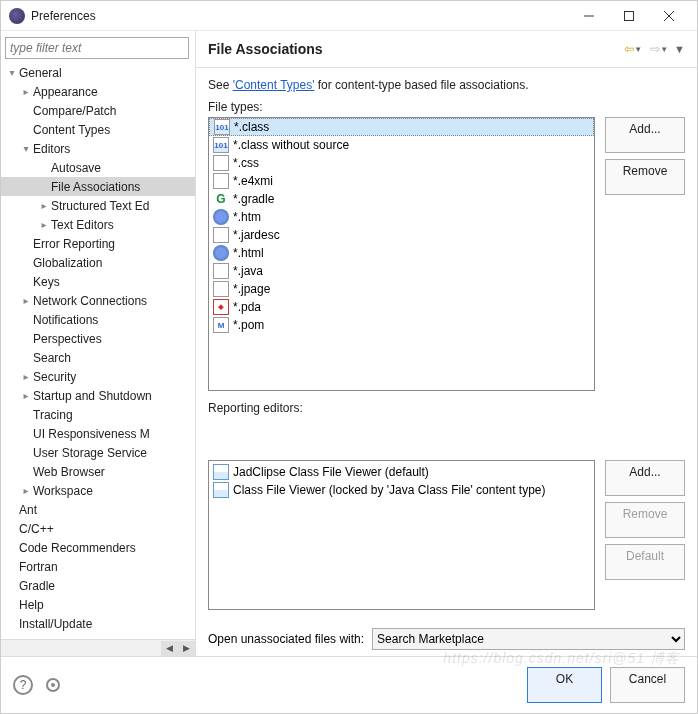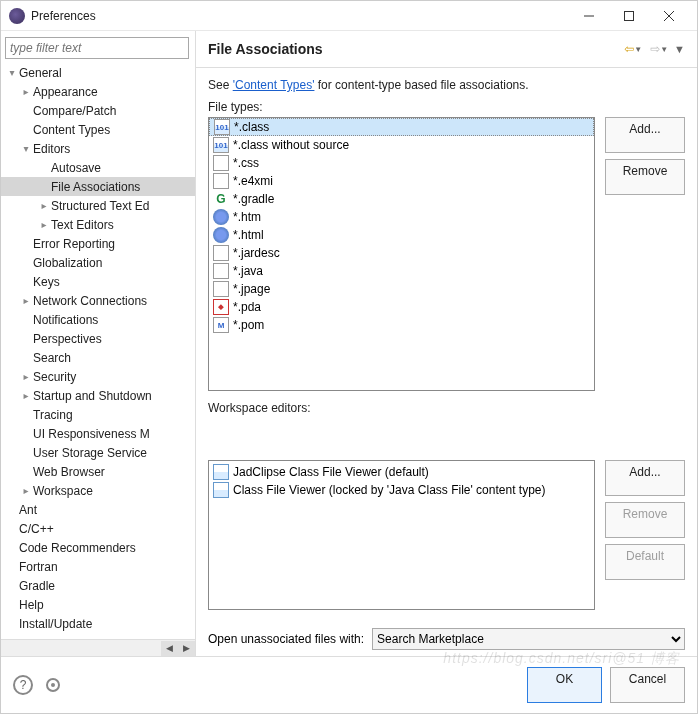--- a/index.html
+++ b/index.html
@@ -271,26 +271,26 @@
             </div>
             <div class="list-item">
               <span class="ficon g">G</span>
               <span>*.gradle</span>
             </div>
             <div class="list-item">
               <span class="ficon globe"></span>
               <span>*.htm</span>
             </div>
             <div class="list-item">
+              <span class="ficon j"></span>
+              <span>*.jardesc</span>
+            </div>
+            <div class="list-item">
               <span class="ficon globe"></span>
               <span>*.html</span>
-            </div>
-            <div class="list-item">
-              <span class="ficon j"></span>
-              <span>*.jardesc</span>
             </div>
             <div class="list-item">
               <span class="ficon j"></span>
               <span>*.java</span>
             </div>
             <div class="list-item">
               <span class="ficon j"></span>
               <span>*.jpage</span>
             </div>
             <div class="list-item">
@@ -301,21 +301,21 @@
               <span class="ficon m">M</span>
               <span>*.pom</span>
             </div>
           </div>
         <div class="btncol">
           <div class="btn">Add...</div>
           <div class="btn">Remove</div>
         </div>
       </div>
 
-      <div class="label">Workspace editors:</div>
+      <div class="label">Reporting editors:</div>
       <div class="row2">
         <div class="editors" id="editors">
             <div class="ed-item">
               <span class="eicon"></span>
               <span>JadClipse Class File Viewer (default)</span>
             </div>
             <div class="ed-item">
               <span class="eicon"></span>
               <span>Class File Viewer (locked by 'Java Class File' content type)</span>
             </div>

